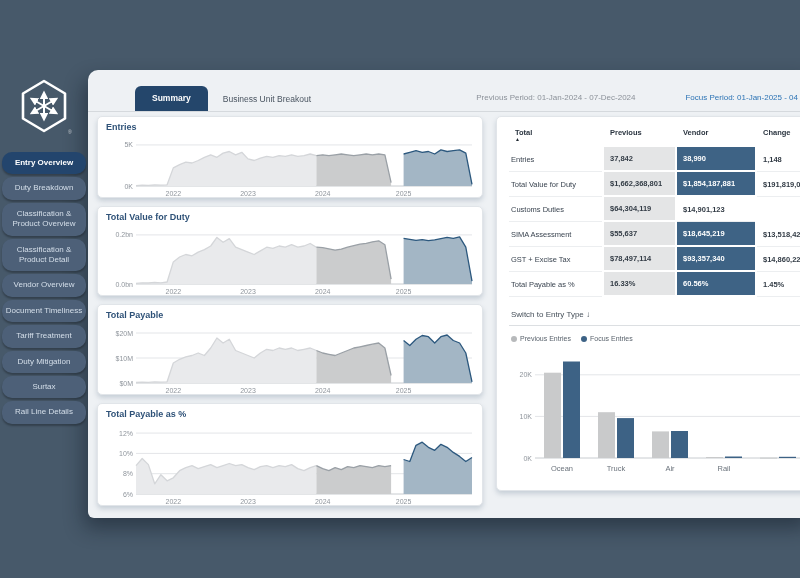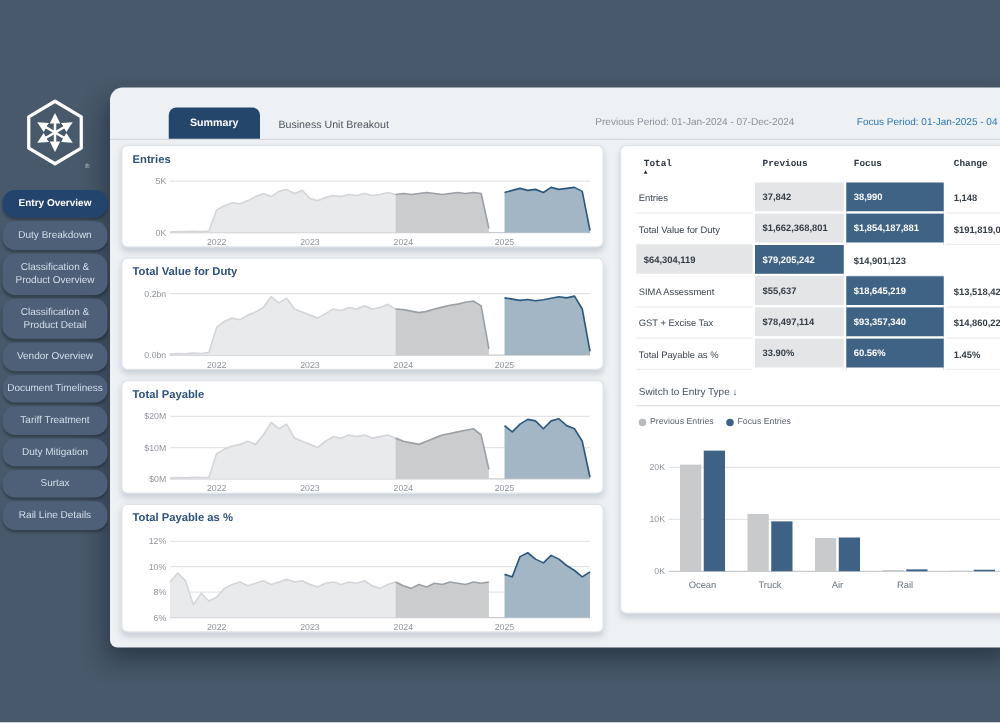--- a/index.html
+++ b/index.html
@@ -33,21 +33,21 @@
   .card { background:#ffffff; border:1px solid #e1e5e9; border-radius:5px; box-shadow:0 3px 5px rgba(110,130,150,.30); }
   .chart-card { padding:5px 8px 0; }
   .card-title { font-size:9px; font-weight:bold; color:#2f5278; height:13px; }
   .h1 { height:82px; } .h2 { height:90px; } .h3 { height:91px; } .h4 { height:103px; }
   svg text { font-family:"Liberation Sans", sans-serif; }
 
   
   .right-col { width:322px; height:375px; padding:8px 12px 10px; display:flex; flex-direction:column; }
   .t-head, .t-row { display:grid; grid-template-columns:93px 71px 78px 1fr; column-gap:2px; }
   .t-head { font-size:7.5px; font-weight:bold; color:#2b3540; padding:3px 0 5px; }
-  .t-head > div { padding:0 6px; cursor:pointer;font-family:Liberation Mono, monospace; }
+  .t-head > div { padding:0 6px; cursor:pointer; }
   .sort { display:block; font-size:5px; line-height:5px; color:#1f2830; }
   .t-row { font-size:7.5px; }
   .cell { display:flex; align-items:center; height:25px; padding:0 6px; white-space:nowrap; }
   .c-label  { color:#3a4450; border-bottom:1px solid #eceef0; padding-left:2px; }
   .c-prev   { background:#e4e5e6; font-weight:bold; color:#333c46; border-bottom:2px solid #ffffff; }
   .c-focus  { background:#3e6385; font-weight:bold; color:#ffffff; border-bottom:2px solid #ffffff; }
   .c-change { font-weight:bold; color:#333c46; border-bottom:1px solid #eceef0; overflow:visible; }
   .switch-row { margin-top:13px; padding:0 0 6px 2px; font-size:8px; color:#454f59;
                 border-bottom:1px solid #dcdfe2; cursor:pointer; }
   .legend { display:flex; align-items:center; margin:9px 0 2px 2px; font-size:7px; color:#5a636d; }
@@ -189,55 +189,55 @@
       </section>
 
       <section class="card right-col">
         <div>
           <div class="t-head">
             <div>
               <span>Total</span>
               <span class="sort">▲</span>
             </div>
             <div>Previous</div>
-            <div>Focus</div>
+            <div>Vendor</div>
             <div>Change</div>
           </div>
           <div class="t-row">
             <div class="cell c-label">Entries</div>
             <div class="cell c-prev">37,842</div>
             <div class="cell c-focus">38,990</div>
             <div class="cell c-change">1,148</div>
           </div>
           <div class="t-row">
             <div class="cell c-label">Total Value for Duty</div>
             <div class="cell c-prev">$1,662,368,801</div>
             <div class="cell c-focus">$1,854,187,881</div>
             <div class="cell c-change">$191,819,080</div>
           </div>
           <div class="t-row">
+            <div class="cell c-label">Customs Duties</div>
             <div class="cell c-prev">$64,304,119</div>
-            <div class="cell c-focus">$79,205,242</div>
             <div class="cell c-change">$14,901,123</div>
           </div>
           <div class="t-row">
             <div class="cell c-label">SIMA Assessment</div>
             <div class="cell c-prev">$55,637</div>
             <div class="cell c-focus">$18,645,219</div>
             <div class="cell c-change">$13,518,428</div>
           </div>
           <div class="t-row">
             <div class="cell c-label">GST + Excise Tax</div>
             <div class="cell c-prev">$78,497,114</div>
             <div class="cell c-focus">$93,357,340</div>
             <div class="cell c-change">$14,860,226</div>
           </div>
           <div class="t-row">
             <div class="cell c-label">Total Payable as %</div>
-            <div class="cell c-prev">33.90%</div>
+            <div class="cell c-prev">16.33%</div>
             <div class="cell c-focus">60.56%</div>
             <div class="cell c-change">1.45%</div>
           </div>
         </div>
 
         <div class="switch-row">Switch to Entry Type ↓</div>
 
         <div class="legend">
           <span class="grp">
             <span class="dot dot-prev"></span>

